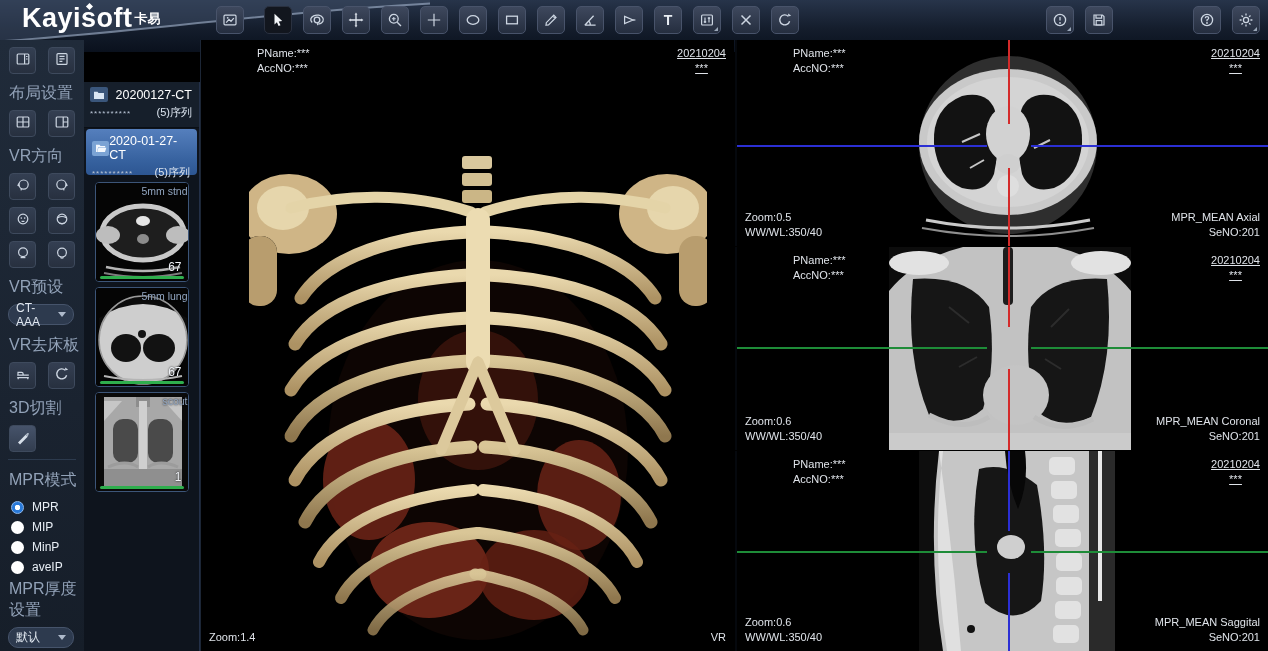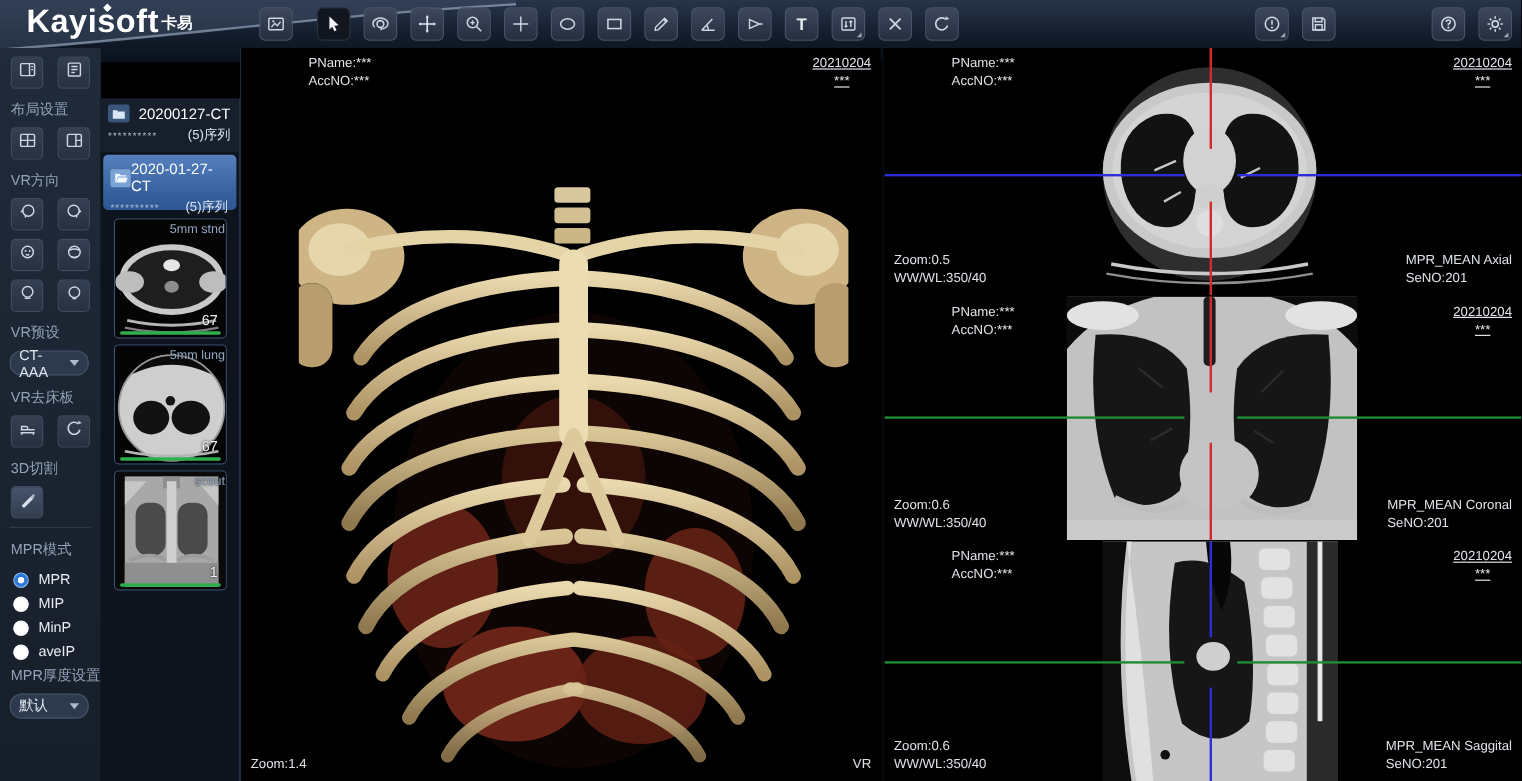--- a/index.html
+++ b/index.html
@@ -29,21 +29,21 @@
   .tglyph{font-weight:700;font-size:14px;color:#e8edf3;}
   
   .sidebar{position:absolute;left:0;top:40px;width:84px;height:611px;box-sizing:border-box;
     background:linear-gradient(180deg,#202b3a 0%,#1a2330 60%,#161e29 100%);padding-top:7px;}
   .srow{display:flex;justify-content:space-between;padding:0 9px;margin-bottom:7px;}
   .srow.single{justify-content:flex-start;}
   .sbtn{width:27px;height:27px;border-radius:4px;border:1px solid #3e4a5d;box-sizing:border-box;
     background:linear-gradient(180deg,#343f52 0%,#27303f 100%);
     display:flex;align-items:center;justify-content:center;cursor:pointer;}
   .sbtn.lit{background:linear-gradient(180deg,#46536a 0%,#323d4f 100%);}
-  .slabel{font-size:12px;color:#92a2b8;padding:2px 0 6px 9px;}
+  .slabel{font-size:16px;color:#92a2b8;padding:2px 0 6px 9px;}
   .sdivider{border-top:1px solid #2c3a4d;margin:4px 8px 8px 8px;}
   .pill{margin:0 8px 8px 8px;height:21px;width:66px;border-radius:10px;border:1px solid #46546b;
     background:#2d3a4e;display:flex;align-items:center;justify-content:space-between;
     padding:0 7px;box-sizing:border-box;font-size:12px;color:#e2e9f1;cursor:pointer;}
   .chev{width:0;height:0;border-left:4px solid transparent;border-right:4px solid transparent;
     border-top:5px solid #aebacb;}
   .radio-row{display:flex;align-items:center;gap:8px;padding:3px 0 3px 11px;cursor:pointer;}
   .radio{width:13px;height:13px;border-radius:50%;background:#fff;box-sizing:border-box;}
   .radio.sel{background:radial-gradient(circle,#ffffff 0 2.5px,#2979d8 3px);border:1.5px solid #8db9ef;}
   .radio-label{font-size:12px;color:#e8eef5;}
@@ -74,21 +74,21 @@
   
   .vp{position:absolute;background:#000;overflow:hidden;}
   .vp-vr{left:200px;top:40px;width:533px;height:611px;border-left:1px solid #1c2636;}
   .vp-ax{left:735px;top:40px;width:533px;height:206px;border-left:2px solid #05080d;box-sizing:border-box;}
   .vp-co{left:735px;top:247px;width:533px;height:203px;border-left:2px solid #05080d;box-sizing:border-box;}
   .vp-sa{left:735px;top:451px;width:533px;height:200px;border-left:2px solid #05080d;box-sizing:border-box;}
   .ol{position:absolute;font-size:11px;line-height:15px;color:#dfe3e9;text-shadow:0 1px 2px #000;z-index:5;}
   .ol.tl{left:8px;top:6px;margin-left:48px;}
   .ol.tr{right:8px;top:6px;text-align:center;text-decoration:underline;}
   .ol.bl{left:8px;bottom:6px;}
-  .ol.br{right:8px;bottom:6px;text-align:left;}
+  .ol.br{right:8px;bottom:6px;text-align:right;}
   .xline{position:absolute;z-index:4;}
   
   .abs{position:absolute;}
 </style>
 </head>
 <body>
 
 <div id="app">
 
   <div class="header">

